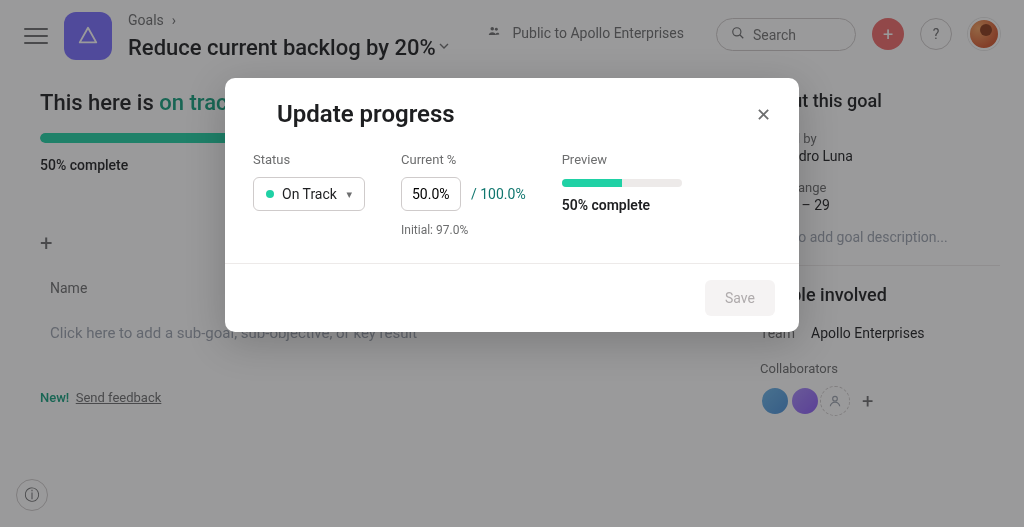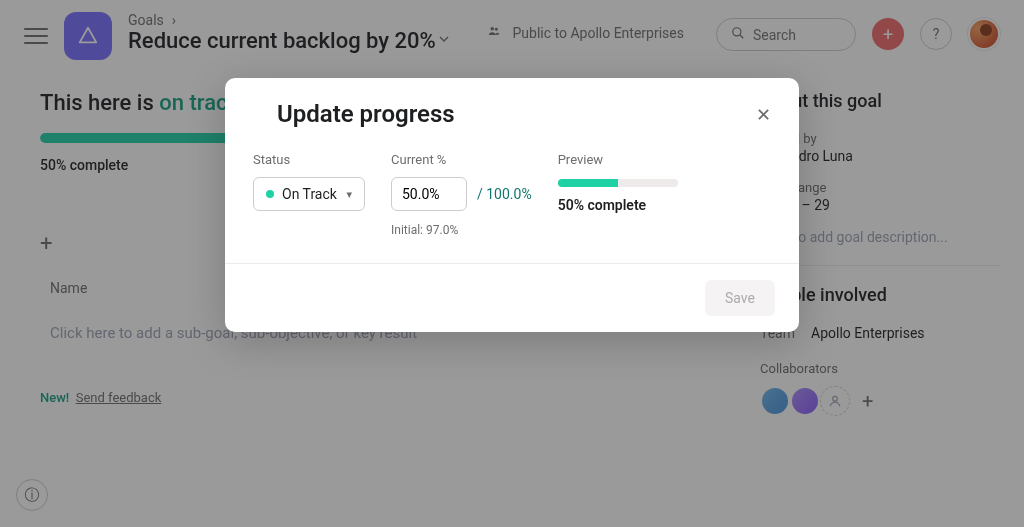--- a/index.html
+++ b/index.html
@@ -5,21 +5,21 @@
     * { box-sizing: border-box; margin: 0; padding: 0; font-family: -apple-system, BlinkMacSystemFont, "Segoe UI", Roboto, Helvetica, Arial, sans-serif; }
     body { width: 1024px; height: 527px; background: #fff; position: relative; overflow: hidden; color: #1e1f21; }
     
     
     .header { display: flex; align-items: flex-start; padding: 12px 24px 0 24px; gap: 16px; }
     .hamburger { width: 24px; height: 24px; display: flex; flex-direction: column; justify-content: center; gap: 5px; cursor: pointer; margin-top: 12px; }
     .hamburger span { height: 2px; background: #6d6e6f; border-radius: 1px; }
     .proj-icon { width: 48px; height: 48px; background: #796eff; border-radius: 12px; display: flex; align-items: center; justify-content: center; }
     .proj-icon svg { width: 22px; height: 22px; }
     .title-block { flex: 1; }
-    .breadcrumb { display: flex; align-items: center; gap: 8px; color: #6d6e6f; font-size: 14px; margin-bottom: 0; }
+    .breadcrumb { display: flex; align-items: center; gap: 8px; color: #6d6e6f; font-size: 14px; margin-bottom: 7px; }
     .page-title-row { display: flex; align-items: center; }
     .page-title { font-size: 22px; font-weight: 500; color: #1e1f21; }
     .dropdown-chev { color: #6d6e6f; }
     .visibility { display: flex; align-items: center; gap: 12px; color: #6d6e6f; font-size: 14px; margin-top: 12px; margin-right: 16px; }
     .search-box { display: flex; align-items: center; gap: 8px; border: 1px solid #cfcbcb; border-radius: 20px; padding: 6px 14px; width: 140px; margin-top: 6px; }
     .search-box input { border: none; outline: none; font-size: 14px; width: 100%; color: #6d6e6f; background: transparent; }
     .hdr-btn { width: 32px; height: 32px; border-radius: 50%; display: flex; align-items: center; justify-content: center; margin-top: 6px; }
     .plus-btn { background: #f06a6a; color: #fff; font-size: 18px; }
     .help-btn { border: 1px solid #cfcbcb; color: #6d6e6f; font-size: 14px; }
     .avatar { width: 32px; height: 32px; border-radius: 50%; margin-top: 6px; background: radial-gradient(circle at 30% 30%, #f4a261, #d65a31 70%); border: 2px solid #fff; box-shadow: 0 0 0 1px #e8e8e8; position: relative; overflow: hidden; }
@@ -63,28 +63,28 @@
     .c2 { background: linear-gradient(135deg,#a78bfa,#8b5cf6); }
     .c-empty { border: 1px dashed #cfcbcb; background: #fff; display:flex; align-items:center; justify-content:center; color:#9ca3af; font-size:14px; }
     .add-collab { color: #6d6e6f; font-size: 20px; margin-left: 8px; cursor: pointer; }
     
     
     .overlay { position: absolute; top: 0; left: 0; right: 0; bottom: 0; background: rgba(30,31,33,0.45); display: flex; align-items: flex-start; justify-content: center; padding-top: 78px; }
     .modal { background: #fff; width: 574px; border-radius: 10px; box-shadow: 0 10px 40px rgba(0,0,0,0.2); }
     .modal-head { display: flex; justify-content: space-between; align-items: center; padding: 22px 28px 12px 28px; margin-left: 24px; }
     .modal-title { font-size: 24px; font-weight: 600; }
     .modal-close { color: #6d6e6f; cursor: pointer; font-size: 18px; }
-    .modal-body { padding: 12px 28px 26px 28px; display: flex; gap: 26px; }
+    .modal-body { padding: 12px 28px 26px 28px; display: flex; gap: 36px; }
     .field { display: flex; flex-direction: column; }
     .field-label { font-size: 13px; color: #6d6e6f; margin-bottom: 10px; }
     .status-select { display: flex; align-items: center; gap: 8px; border: 1px solid #cfcbcb; border-radius: 6px; padding: 8px 12px; cursor: pointer; font-size: 14px; min-width: 112px; }
     .dot-green { width: 8px; height: 8px; border-radius: 50%; background: #1fd1a5; }
     .status-select .chev { margin-left: auto; color: #6d6e6f; font-size: 11px; }
     .pct-row { display: flex; align-items: center; gap: 10px; }
-    .pct-input { border: 1px solid #cfcbcb; border-radius: 6px; padding: 8px 10px; width: 76px; font-size: 14px; }
+    .pct-input { border: 1px solid #cfcbcb; border-radius: 6px; padding: 8px 10px; width: 60px; font-size: 14px; }
     .pct-max { font-size: 14px; color: #0f766e; }
     .initial { font-size: 12px; color: #6d6e6f; margin-top: 12px; }
     .preview-bar { width: 120px; height: 8px; background: #edeae9; border-radius: 4px; overflow: hidden; margin-top: 2px; margin-bottom: 10px; }
     .preview-fill { height: 100%; background: #1fd1a5; }
     .preview-text { font-size: 14px; font-weight: 600; }
     .modal-foot { border-top: 1px solid #edeae9; padding: 16px 24px; display: flex; justify-content: flex-end; }
     .save-btn { background: #f5f3f3; color: #afabac; border: none; border-radius: 6px; padding: 10px 20px; font-size: 14px; cursor: pointer; }
     
     .info-bubble { position: absolute; bottom: 16px; left: 16px; width: 32px; height: 32px; border: 1px solid #cfcbcb; border-radius: 50%; display: flex; align-items: center; justify-content: center; color: #6d6e6f; font-size: 15px; }
   </style>

